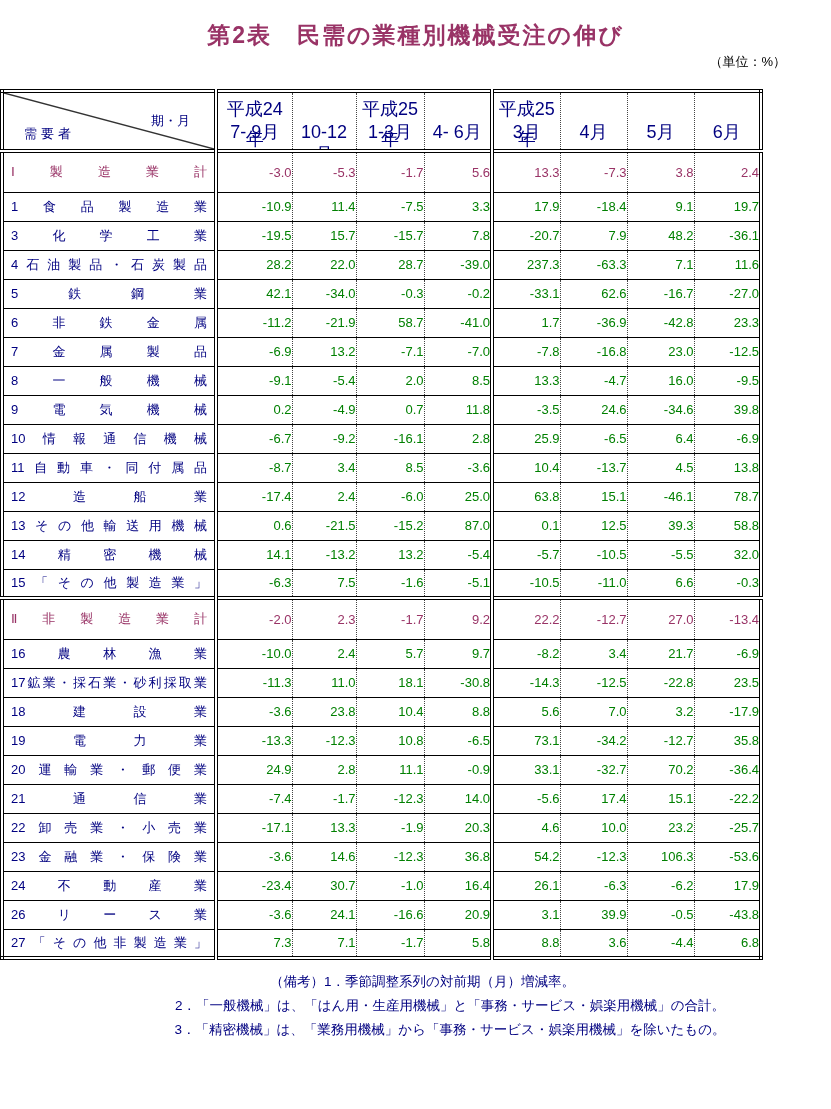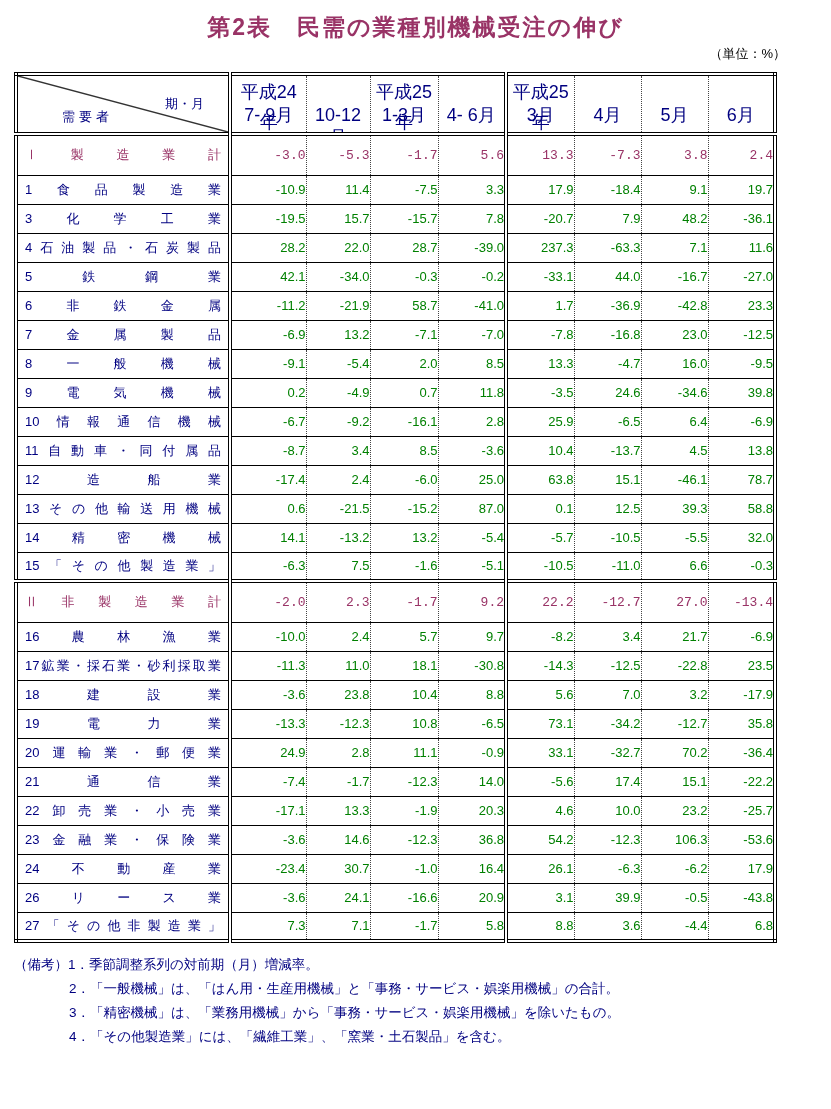--- a/index.html
+++ b/index.html
@@ -7,30 +7,30 @@
     --c-section:#993366; --c-note:#000080; --c-border:#000000;
   }
   html,body{margin:0;padding:0;background:#ffffff;}
   body{
     width:831px;height:1109px;overflow:hidden;
     font-family:"Liberation Sans","DejaVu Sans",sans-serif;
     -webkit-font-smoothing:none;
   }
   .page{position:relative;width:831px;height:1109px;}
   .title{
-    margin:12px 0 2px 0;text-align:center;
+    margin:20px 0 2px 0;text-align:center;
     font-size:23px;font-weight:bold;letter-spacing:2px;
     color:var(--c-title);
   }
   .unit-note{
-    width:772px;margin:0 0 9px 14px;text-align:right;
+    width:772px;margin:0 0 18px 14px;text-align:right;
     font-size:13px;color:#000;
   }
   table.main-table{
-    margin-left:14px;border-collapse:collapse;table-layout:fixed;
+    border-collapse:collapse;table-layout:fixed;
     border:4px double var(--c-border);
   }
   table.main-table th, table.main-table td{
     padding:0;margin:0;border-bottom:1px solid var(--c-border);
     overflow:hidden;
   }
   
   table.main-table tr > *:nth-child(2),
   table.main-table tr > *:nth-child(3),
   table.main-table tr > *:nth-child(4),
@@ -40,36 +40,36 @@
   table.main-table tr > *:nth-child(1),
   table.main-table tr > *:nth-child(5){border-right:4px double var(--c-border);}
   
   thead tr{height:60px;}
   thead th{border-bottom:4px double var(--c-border);font-weight:normal;}
   .col-head .era{height:27px;line-height:30px;font-size:18px;color:var(--c-label);text-align:center;}
   .col-head .period{height:27px;line-height:22px;font-size:18px;color:var(--c-label);text-align:center;}
   .corner{position:relative;}
   .corner svg.diag{position:absolute;left:0;top:0;width:100%;height:100%;display:block;}
   .corner-top{position:absolute;top:19px;right:24px;font-size:13px;color:var(--c-label);}
-  .corner-bottom{position:absolute;bottom:6px;left:44px;font-size:13px;color:var(--c-label);letter-spacing:4px;}
+  .corner-bottom{position:absolute;bottom:6px;left:20px;font-size:13px;color:var(--c-label);letter-spacing:4px;}
   
   tbody tr{height:29px;}
   tbody tr.section{height:41px;}
   td.label .label-inner{
     display:block;margin:0 7px;font-size:13px;color:var(--c-label);
     text-align:justify;text-align-last:justify;white-space:nowrap;
   }
   td.val{
     text-align:right;padding-right:5px;font-size:13px;color:var(--c-value);
     font-family:"Liberation Sans","DejaVu Sans",sans-serif;
   }
   tbody tr.section td{border-top:4px double var(--c-border);}
-  tbody tr.section .label-inner, tbody tr.section td.val{color:var(--c-section);font-family:Liberation Mono, monospace;}
+  tbody tr.section .label-inner, tbody tr.section td.val{color:var(--c-section);}
   
-  .notes{margin:10px 0 0 14px;}
+  .notes{margin:10px 0 0 14px;text-align:center;}
   .note{font-size:13.5px;line-height:24px;color:var(--c-note);white-space:nowrap;}
   .note + .note{padding-left:55px;}
 </style>
 </head>
 <body>
 
 <div class="page">
 
   <div class="title">第2表　民需の業種別機械受注の伸び</div>
 
@@ -187,21 +187,21 @@
   </tr>
         <tr>
     <td class="label">
             <span class="label-inner">5鉄鋼業</span>
           </td>
     <td class="val">42.1</td>
     <td class="val">-34.0</td>
     <td class="val">-0.3</td>
     <td class="val">-0.2</td>
     <td class="val">-33.1</td>
-    <td class="val">44.0</td>
+    <td class="val">62.6</td>
     <td class="val">-16.7</td>
     <td class="val">-27.0</td>
   </tr>
         <tr>
     <td class="label">
             <span class="label-inner">6非鉄金属</span>
           </td>
     <td class="val">-11.2</td>
     <td class="val">-21.9</td>
     <td class="val">58.7</td>
@@ -485,16 +485,15 @@
     <td class="val">6.8</td>
   </tr>
       </tbody>
   </table>
 
   <div class="notes">
 
   <div class="note">（備考）1．季節調整系列の対前期（月）増減率。</div>
       <div class="note">2．「一般機械」は、「はん用・生産用機械」と「事務・サービス・娯楽用機械」の合計。</div>
       <div class="note">3．「精密機械」は、「業務用機械」から「事務・サービス・娯楽用機械」を除いたもの。</div>
-      <div class="note">4．「その他製造業」には、「繊維工業」、「窯業・土石製品」を含む。</div>
     </div>
 
 </div>
 
 </body></html>

